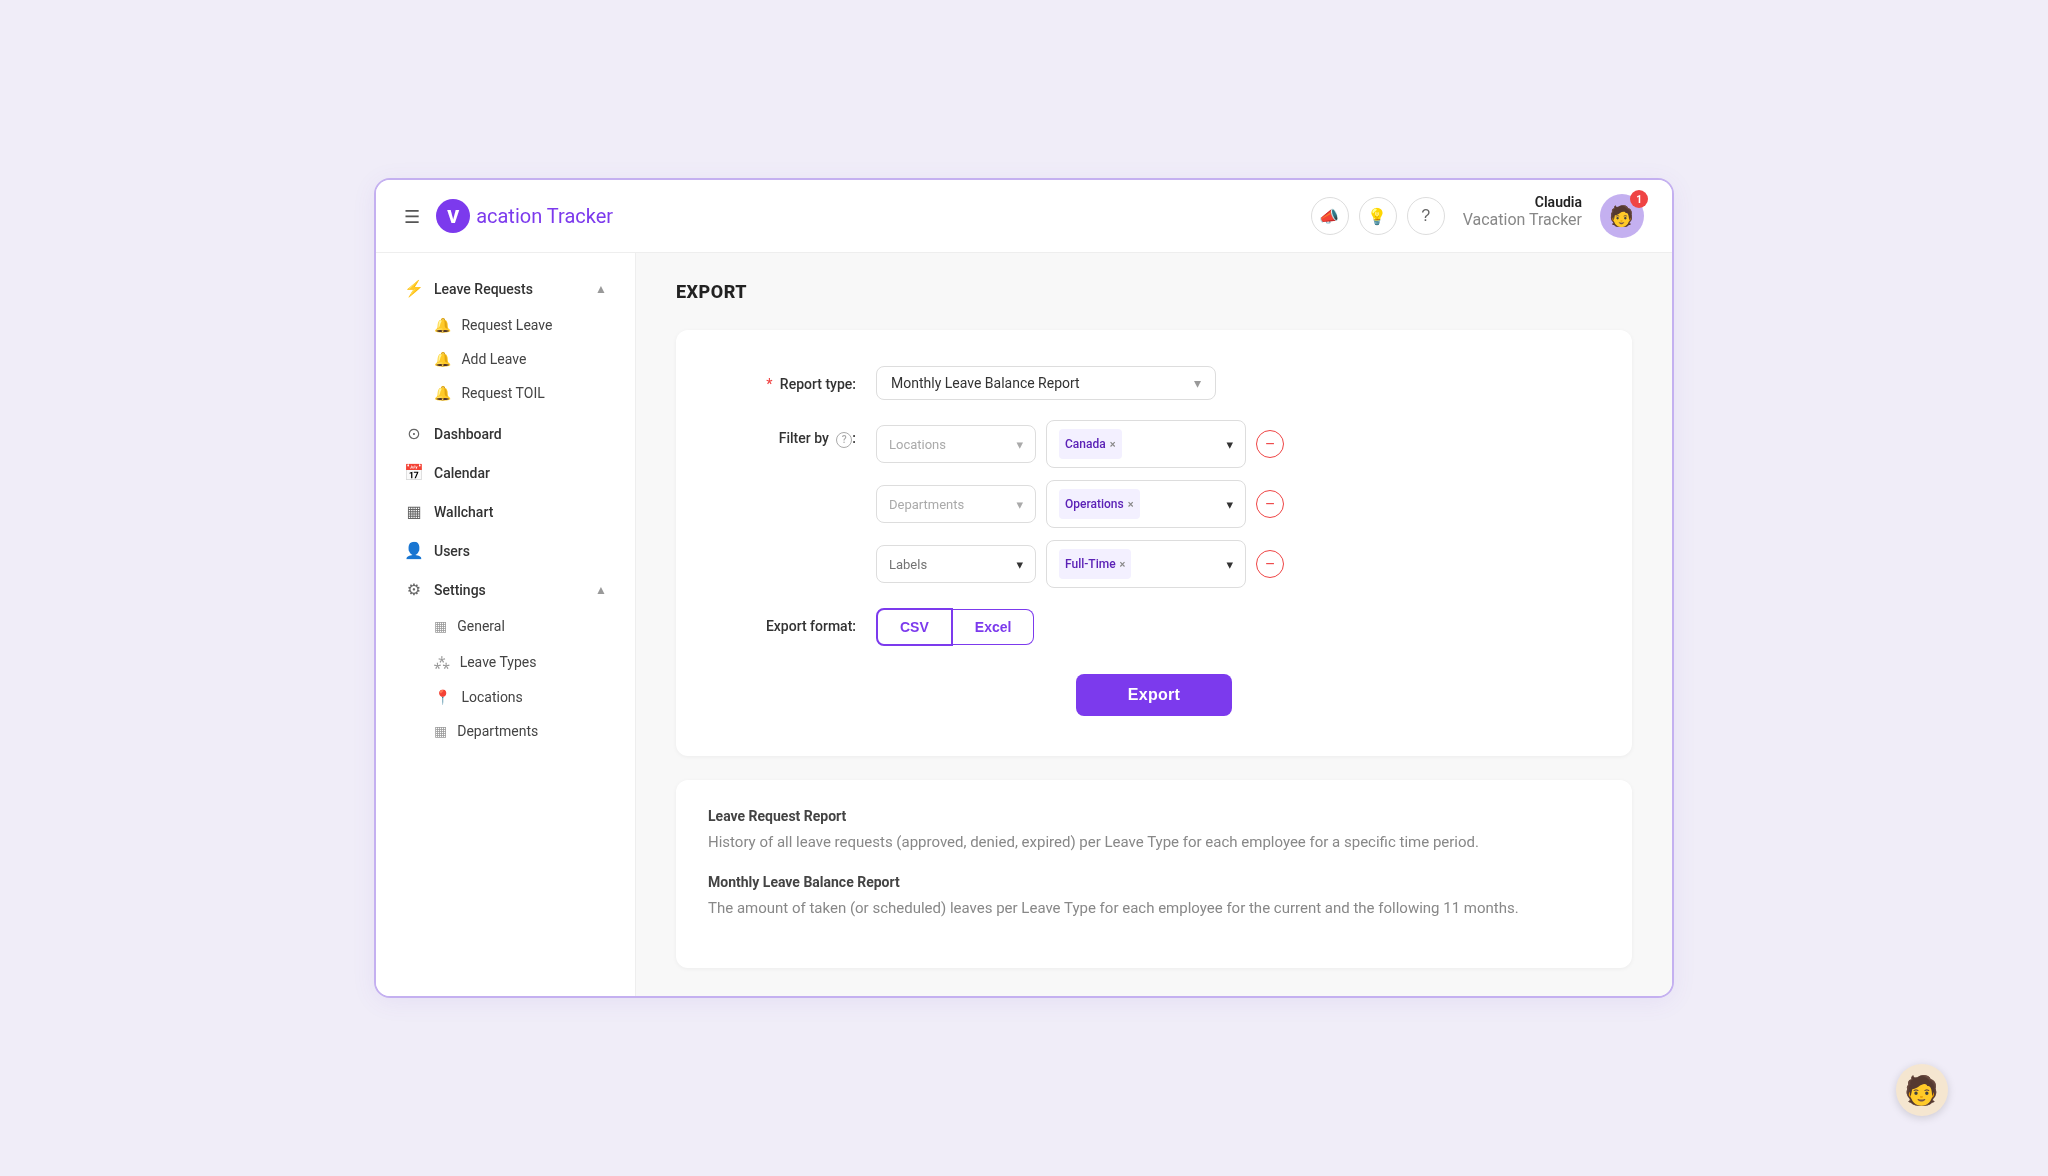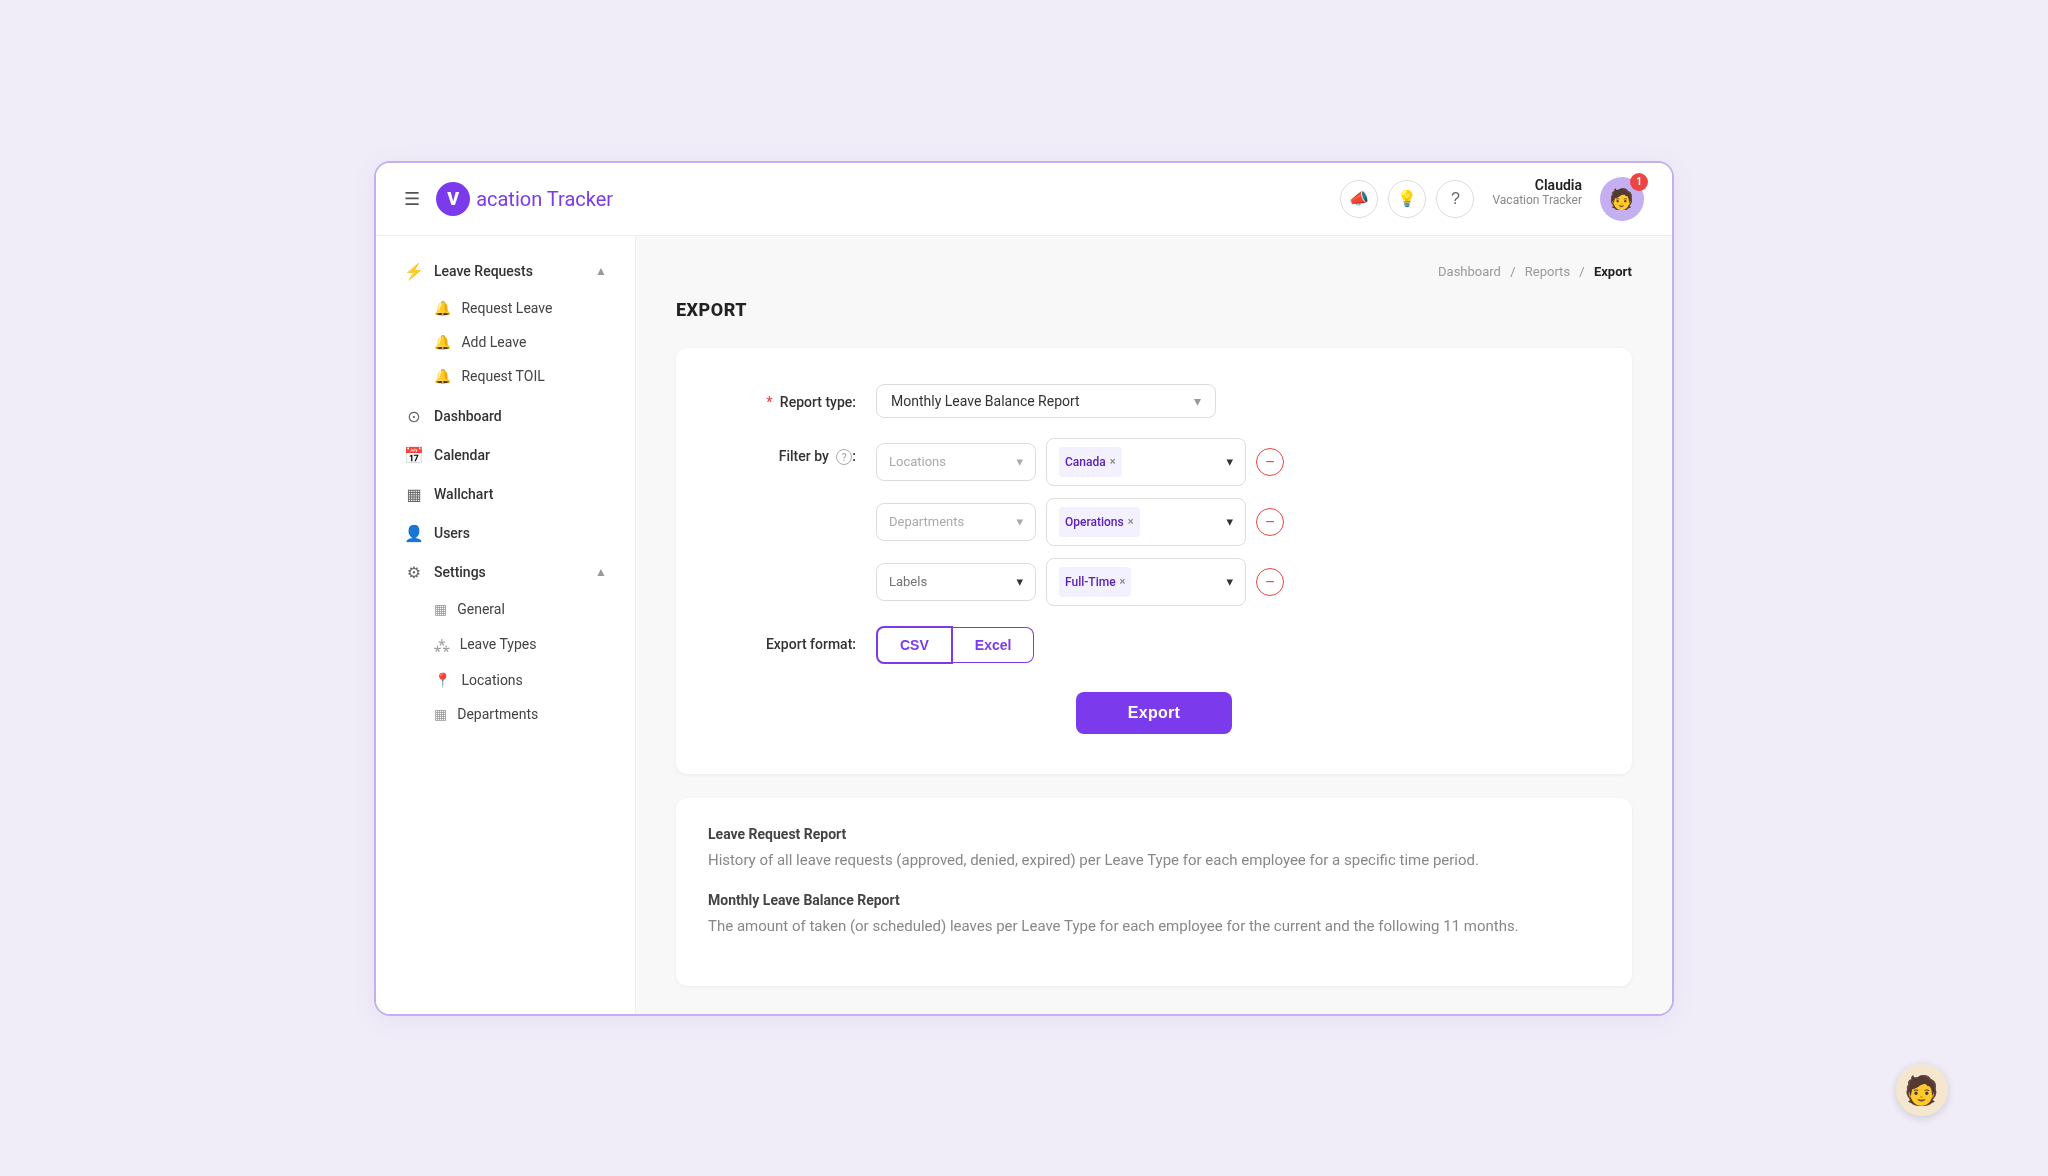--- a/index.html
+++ b/index.html
@@ -91,21 +91,21 @@
     }
     .user-text {
       text-align: right;
     }
     .user-name {
       font-weight: 600;
       font-size: 14px;
       color: #222;
     }
     .user-sub {
-      font-size: 12px;
+      font-size: 16px;
       color: #888;
     }
     .avatar-wrap {
       position: relative;
     }
     .avatar {
       width: 44px;
       height: 44px;
       border-radius: 50%;
       background: #c4b0f0;
@@ -535,27 +535,20 @@
           <span>Locations</span>
         </div>
         <div class="sidebar-sub-item">
           <span class="sub-icon">▦</span>
           <span>Departments</span>
         </div>
       </div>
     </div>
 
     <div class="content">
-      <div class="breadcrumb">
-        <span style="cursor:pointer;">Dashboard</span>
-        <span class="sep">/</span>
-        <span style="cursor:pointer;">Reports</span>
-        <span class="sep">/</span>
-        <span class="active">Export</span>
-      </div>
 
       <div class="page-title">EXPORT</div>
 
       <div class="form-card">
 
         <div class="form-row">
           <div class="form-label">
             <span class="required">*</span>
             <span>Report type:</span>
           </div>

